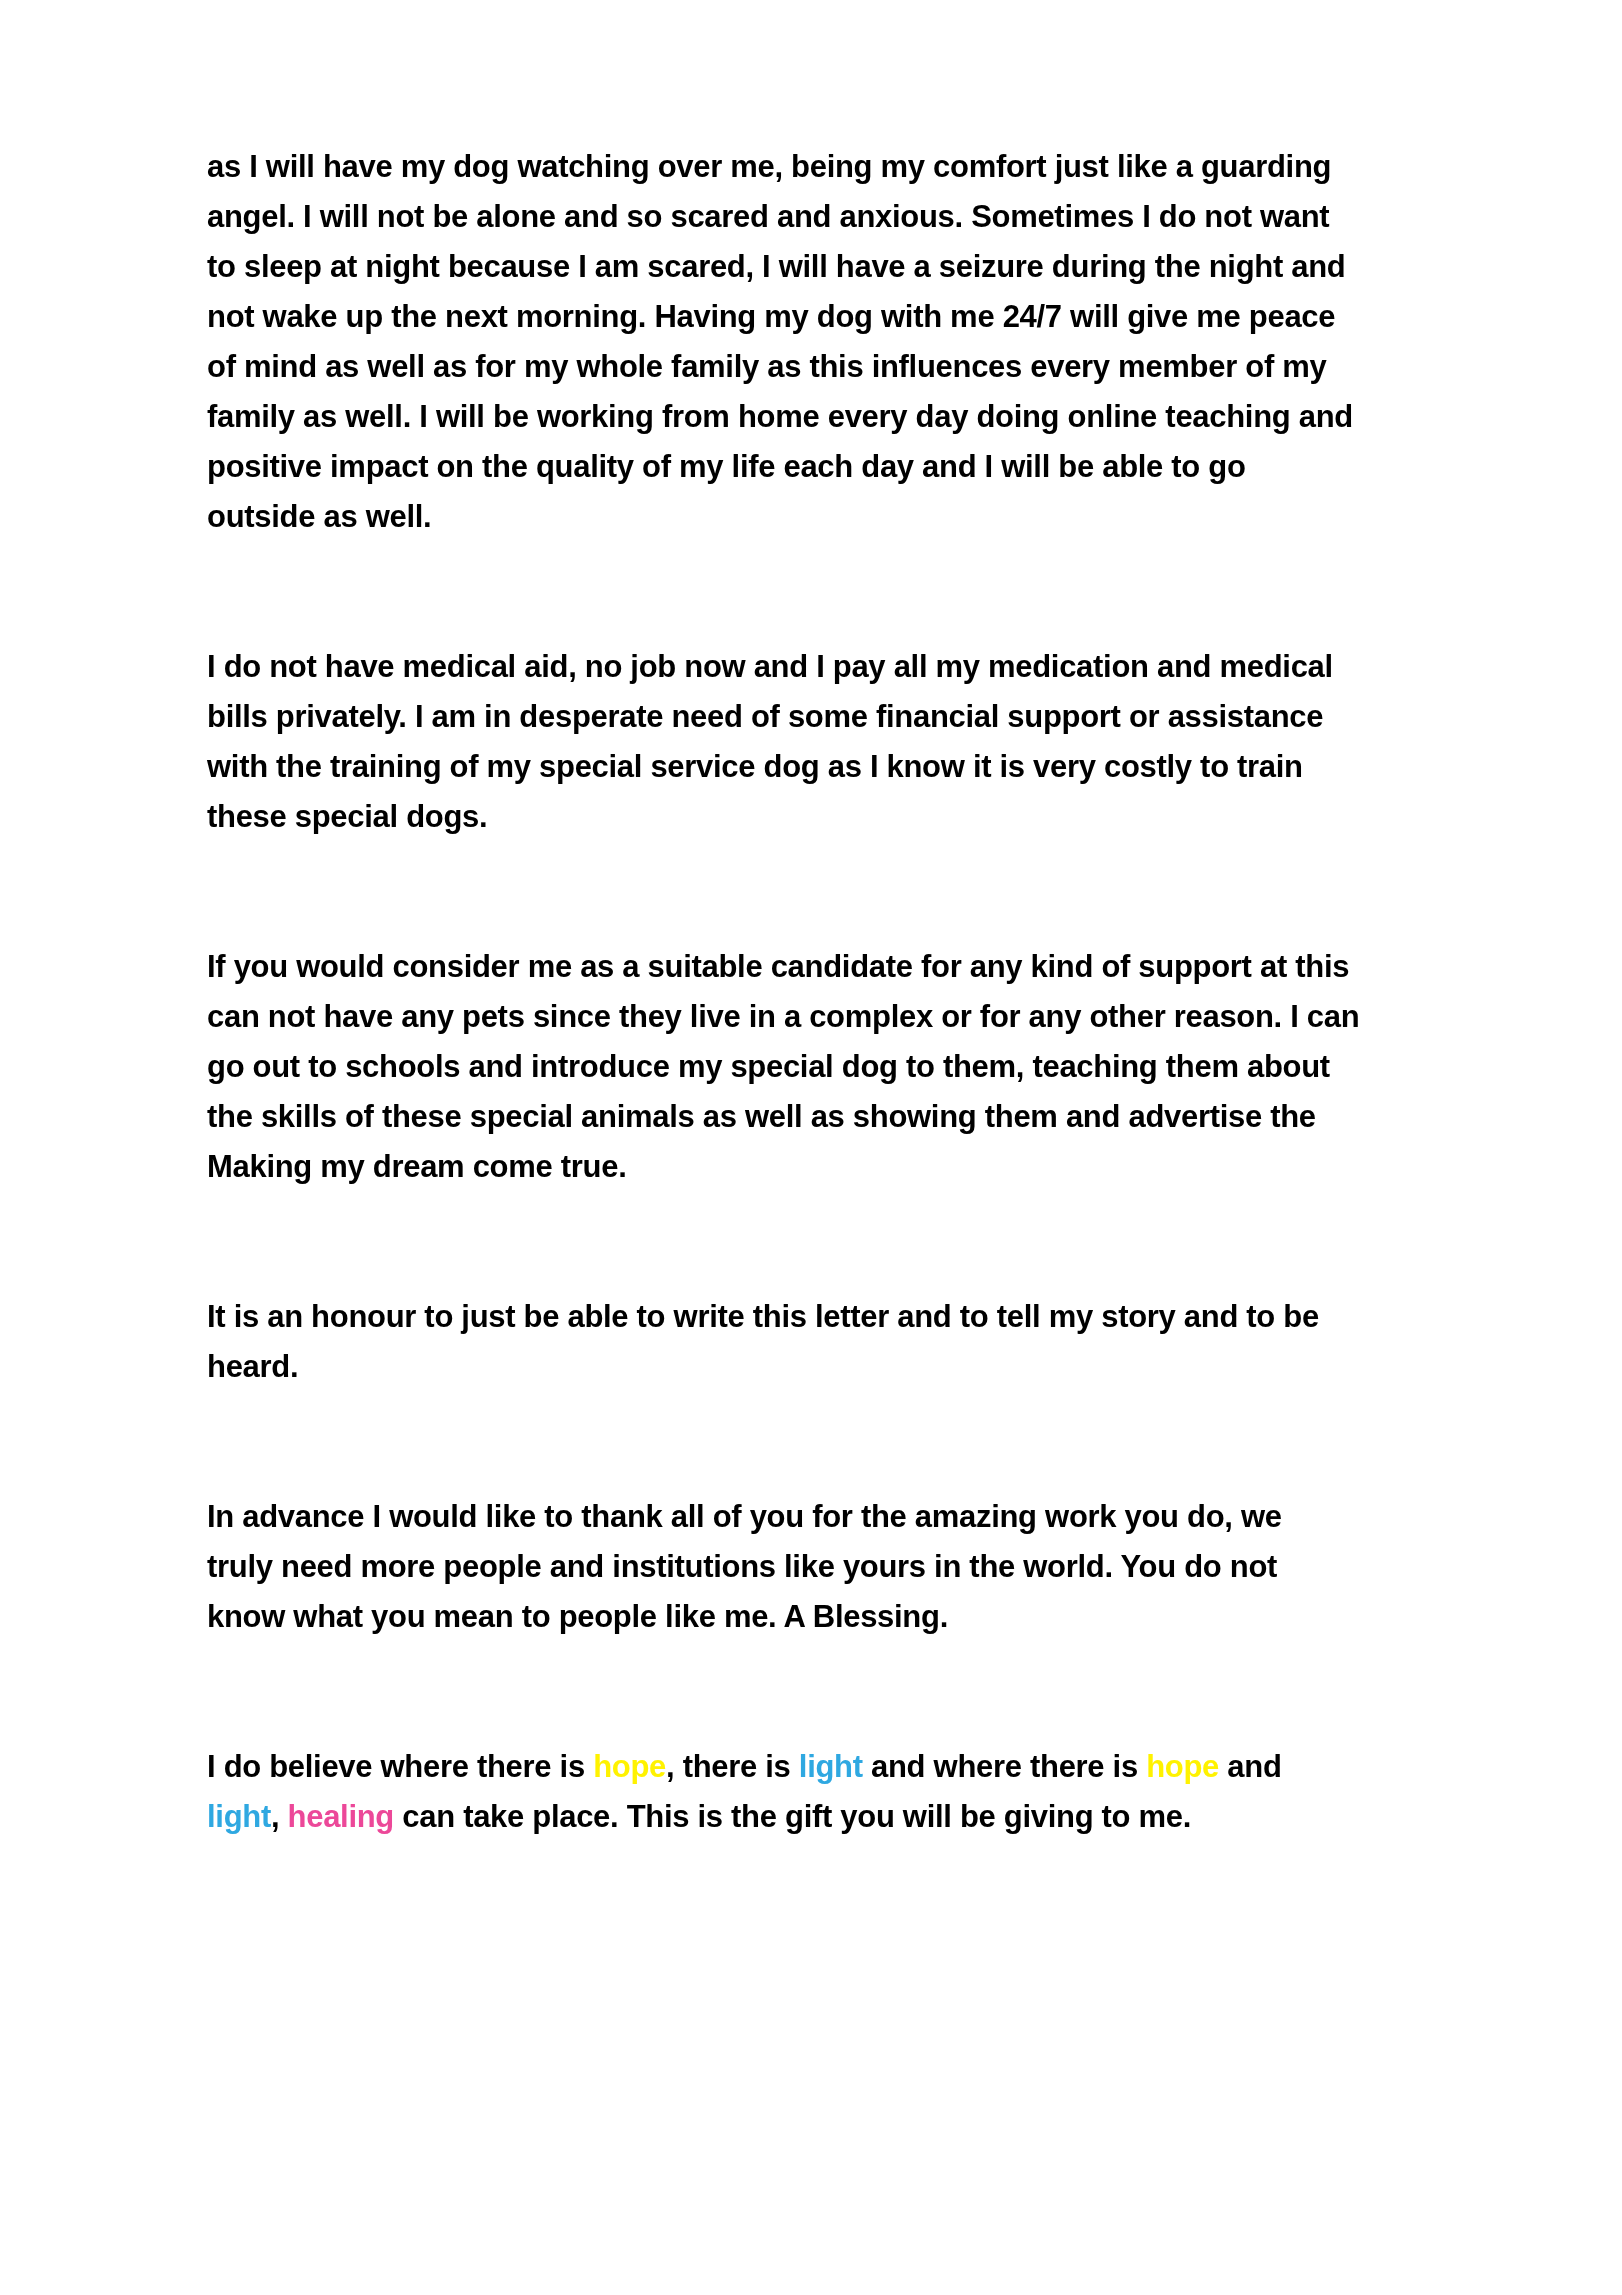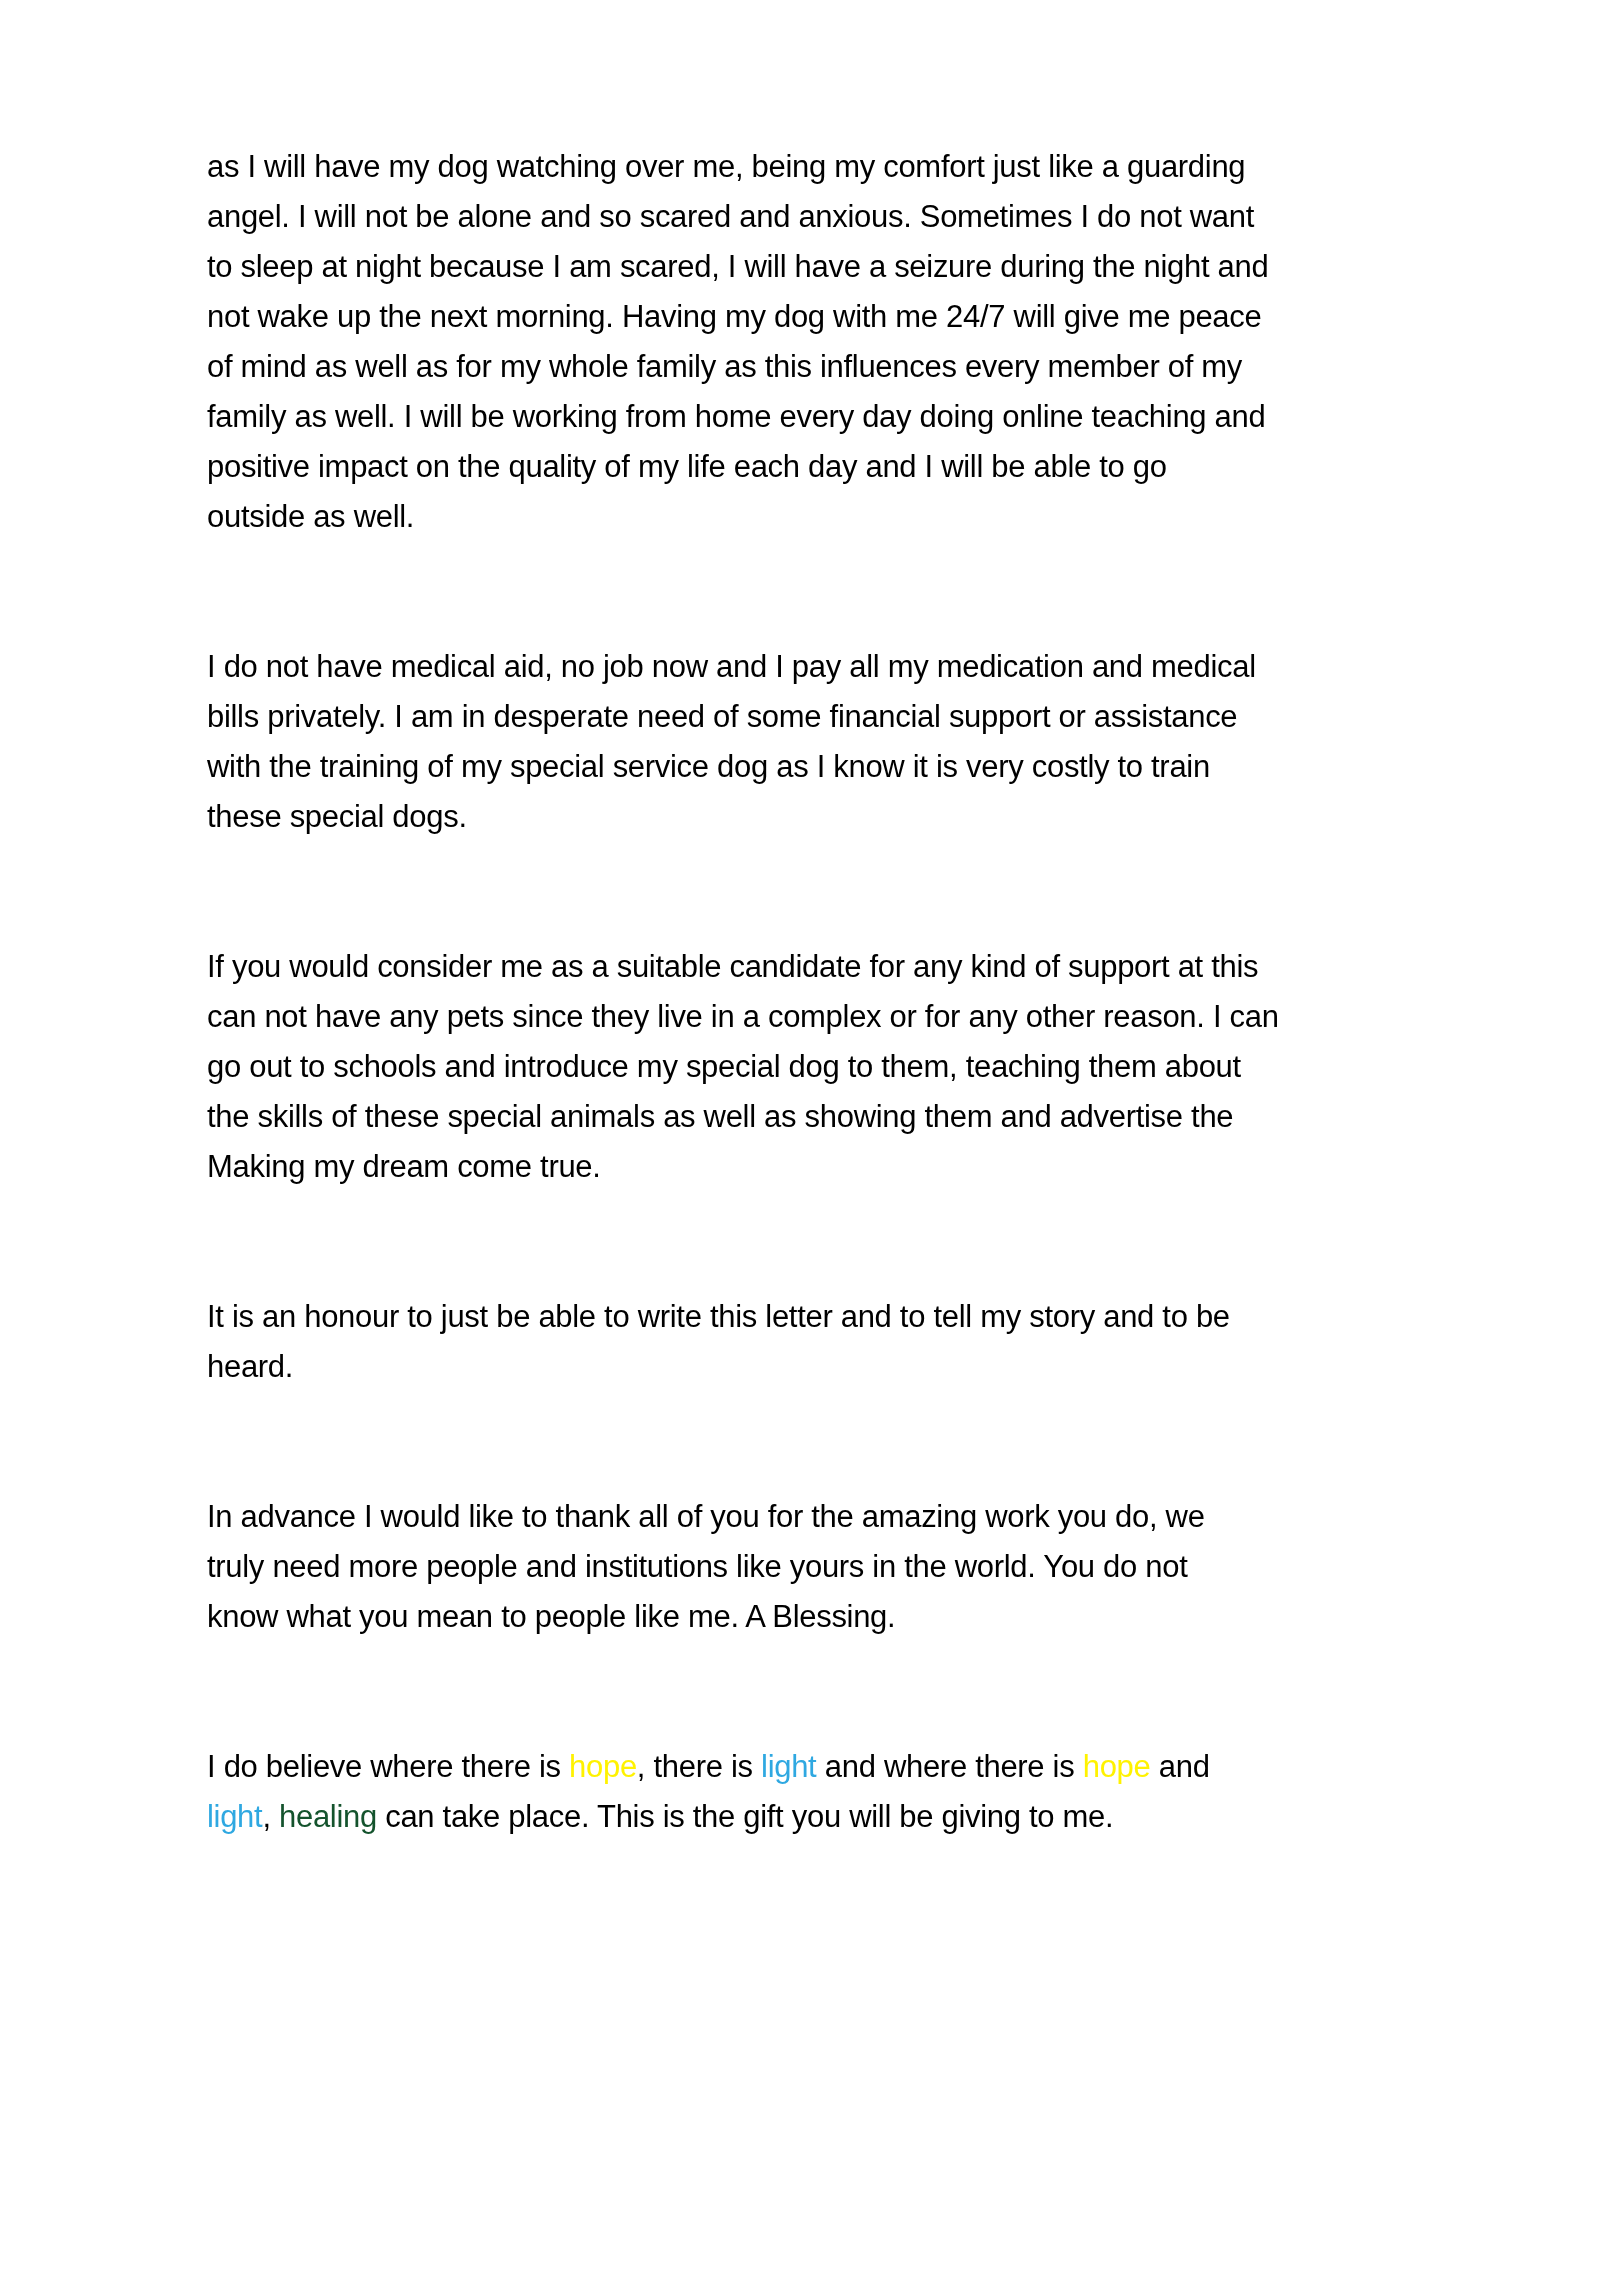--- a/index.html
+++ b/index.html
@@ -13,20 +13,21 @@
     font-family: "Liberation Sans", sans-serif;
     color: #000000;
     overflow: hidden;
   }
   .page {
     box-sizing: border-box;
     width: 1623px;
     height: 2295px;
     padding: 142px 194px 0 207px;
     background: #ffffff;
+    font-weight: bold;
   }
   .paragraph {
     margin: 0 0 100px 0;
   }
   .line {
     font-size: 31px;
     line-height: 50px;
     letter-spacing: -0.3px;
     white-space: nowrap;
   }
@@ -64,17 +65,17 @@
         <div class="line"><span class="text-run">It is an honour to just be able to write this letter and to tell my story and to be</span></div>
         <div class="line"><span class="text-run">heard.</span></div>
       </div>
       <div class="paragraph">
         <div class="line"><span class="text-run">In advance I would like to thank all of you for the amazing work you do, we</span></div>
         <div class="line"><span class="text-run">truly need more people and institutions like yours in the world. You do not</span></div>
         <div class="line"><span class="text-run">know what you mean to people like me. A Blessing.</span></div>
       </div>
       <div class="paragraph">
         <div class="line"><span class="text-run">I do believe where there is </span><span class="text-run" style="color: rgb(255, 242, 0);">hope</span><span class="text-run">, there is </span><span class="text-run" style="color: rgb(47, 168, 225);">light</span><span class="text-run"> and where there is </span><span class="text-run" style="color: rgb(255, 242, 0);">hope</span><span class="text-run"> and</span></div>
-        <div class="line"><span class="text-run" style="color: rgb(47, 168, 225);">light</span><span class="text-run">, </span><span class="text-run" style="color: #14532d;">healing</span><span class="text-run"> can take place. This is the gift you will be giving to me.</span></div>
+        <div class="line"><span class="text-run" style="color: rgb(47, 168, 225);">light</span><span class="text-run">, </span><span class="text-run" style="color: #ec4899;">healing</span><span class="text-run"> can take place. This is the gift you will be giving to me.</span></div>
       </div>
     </div>
 </main>
 
 
 </body></html>

